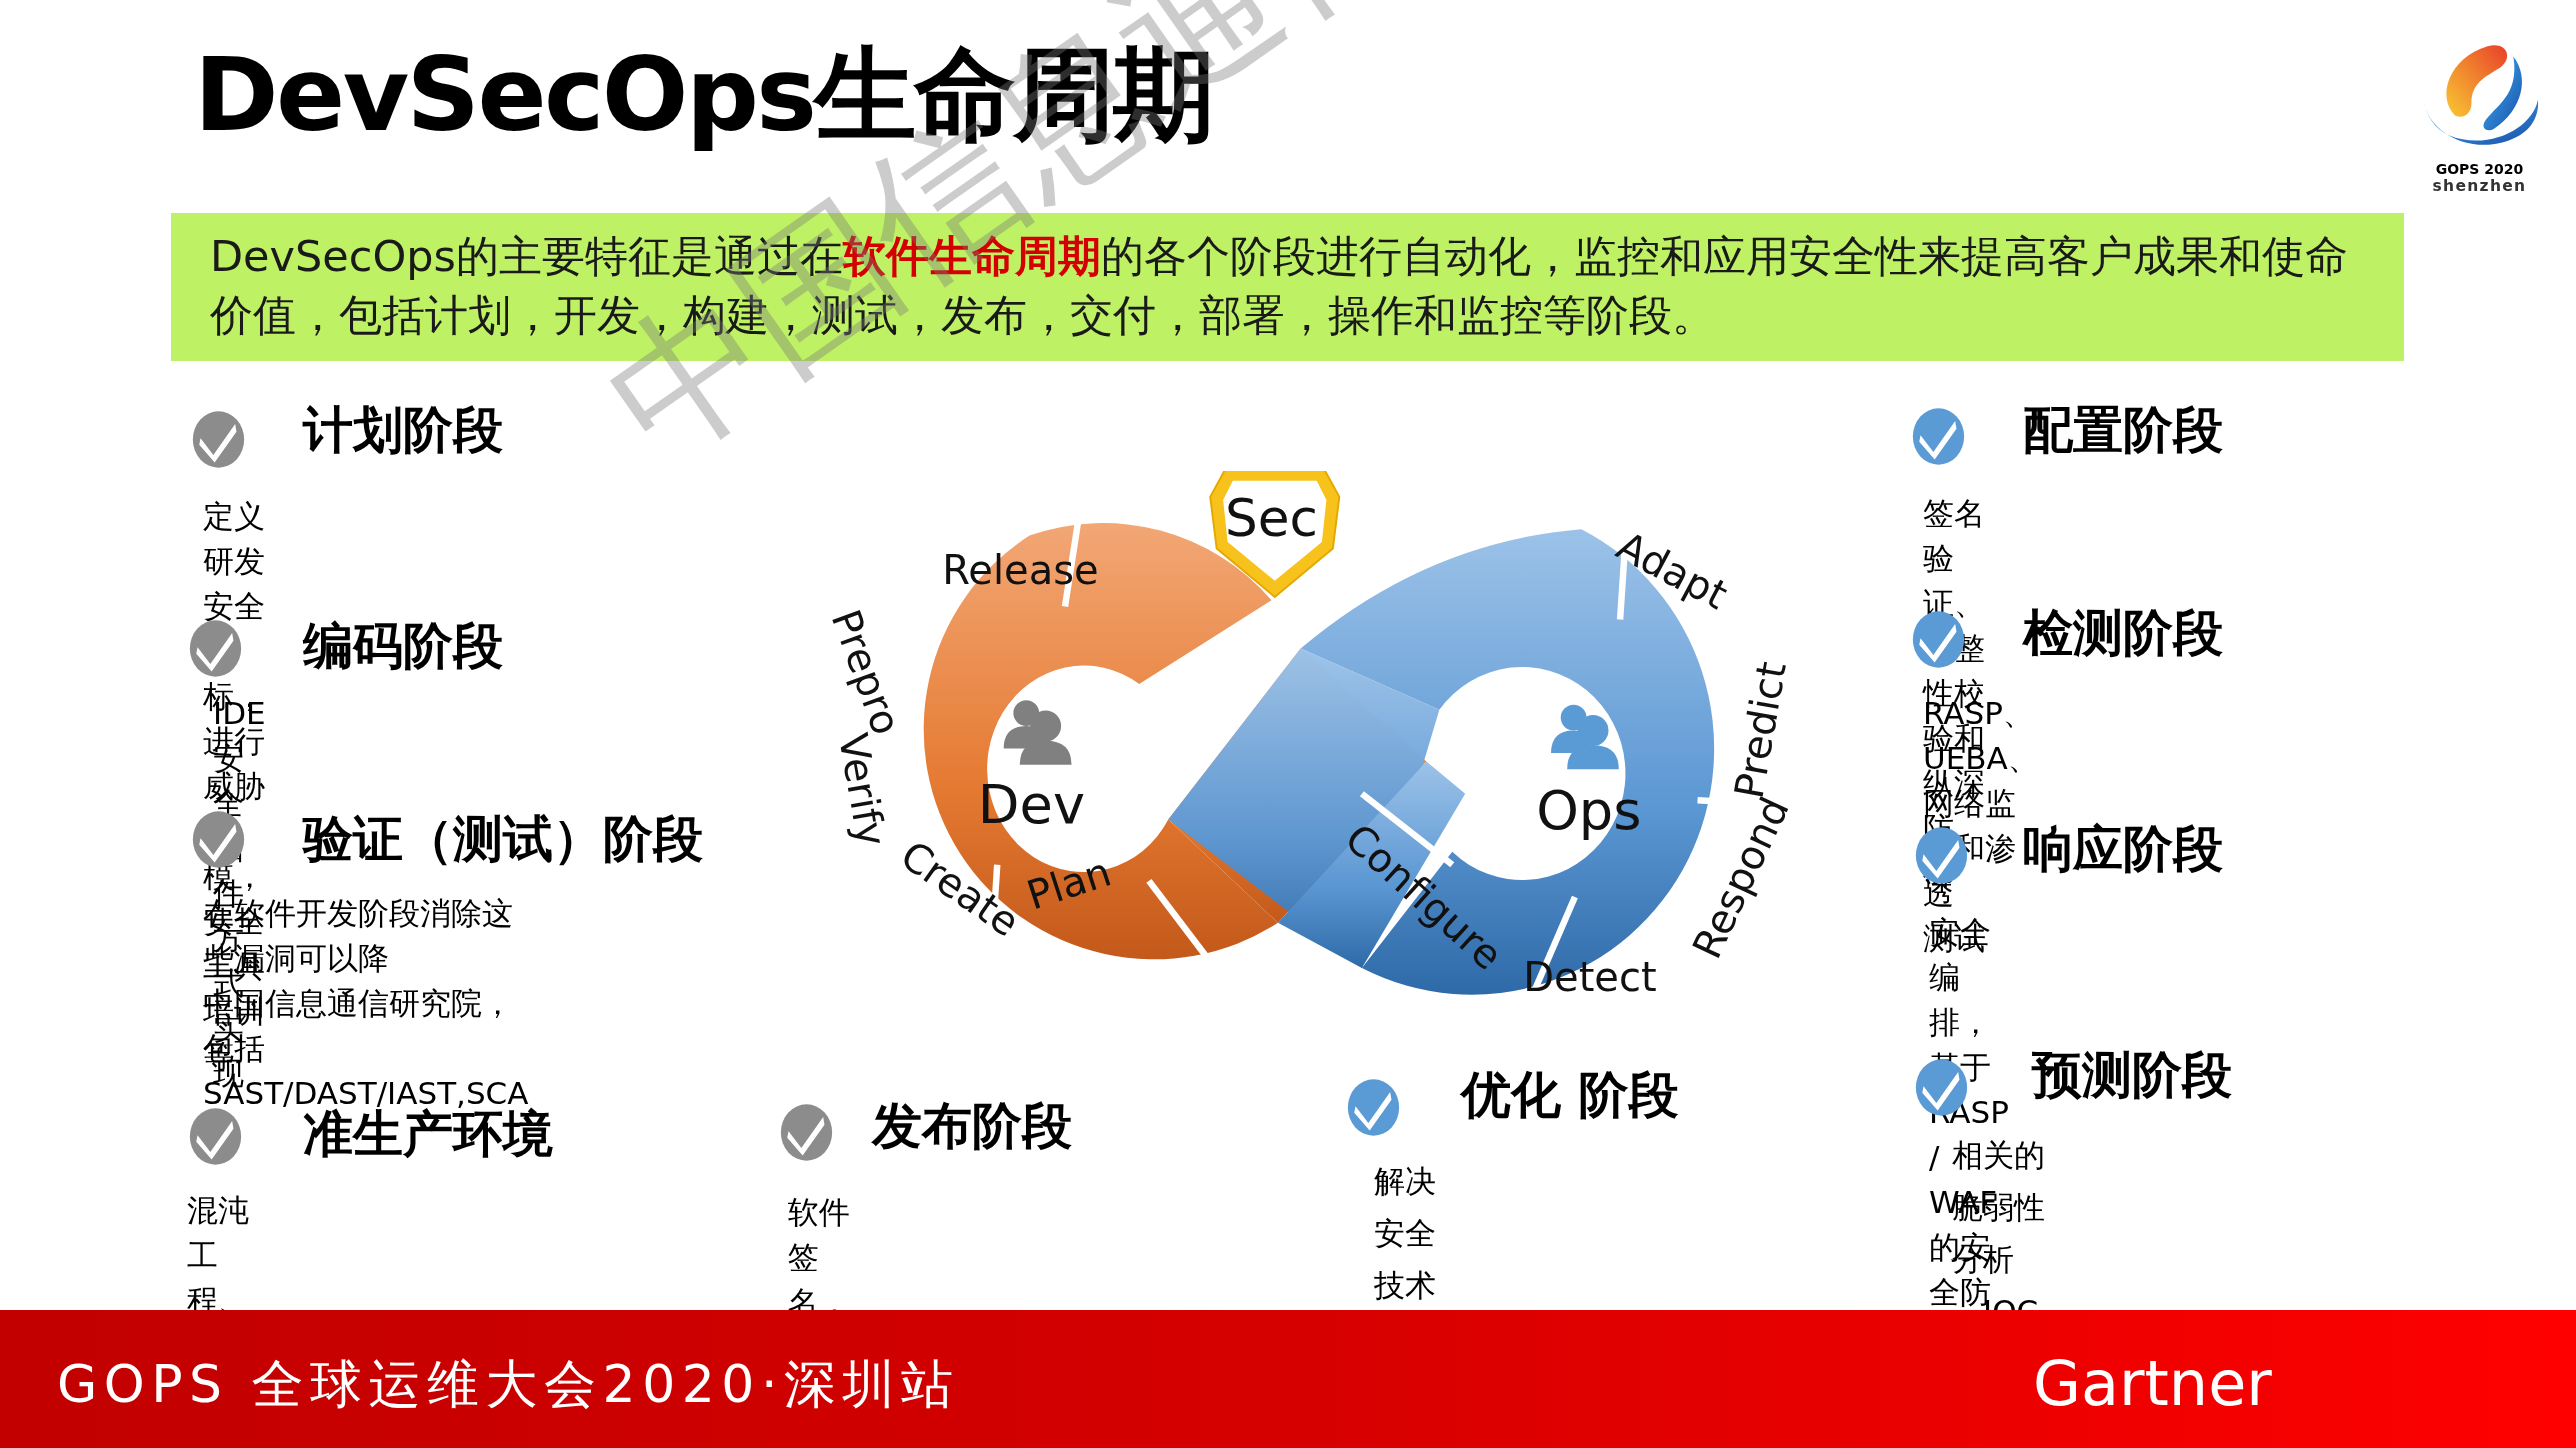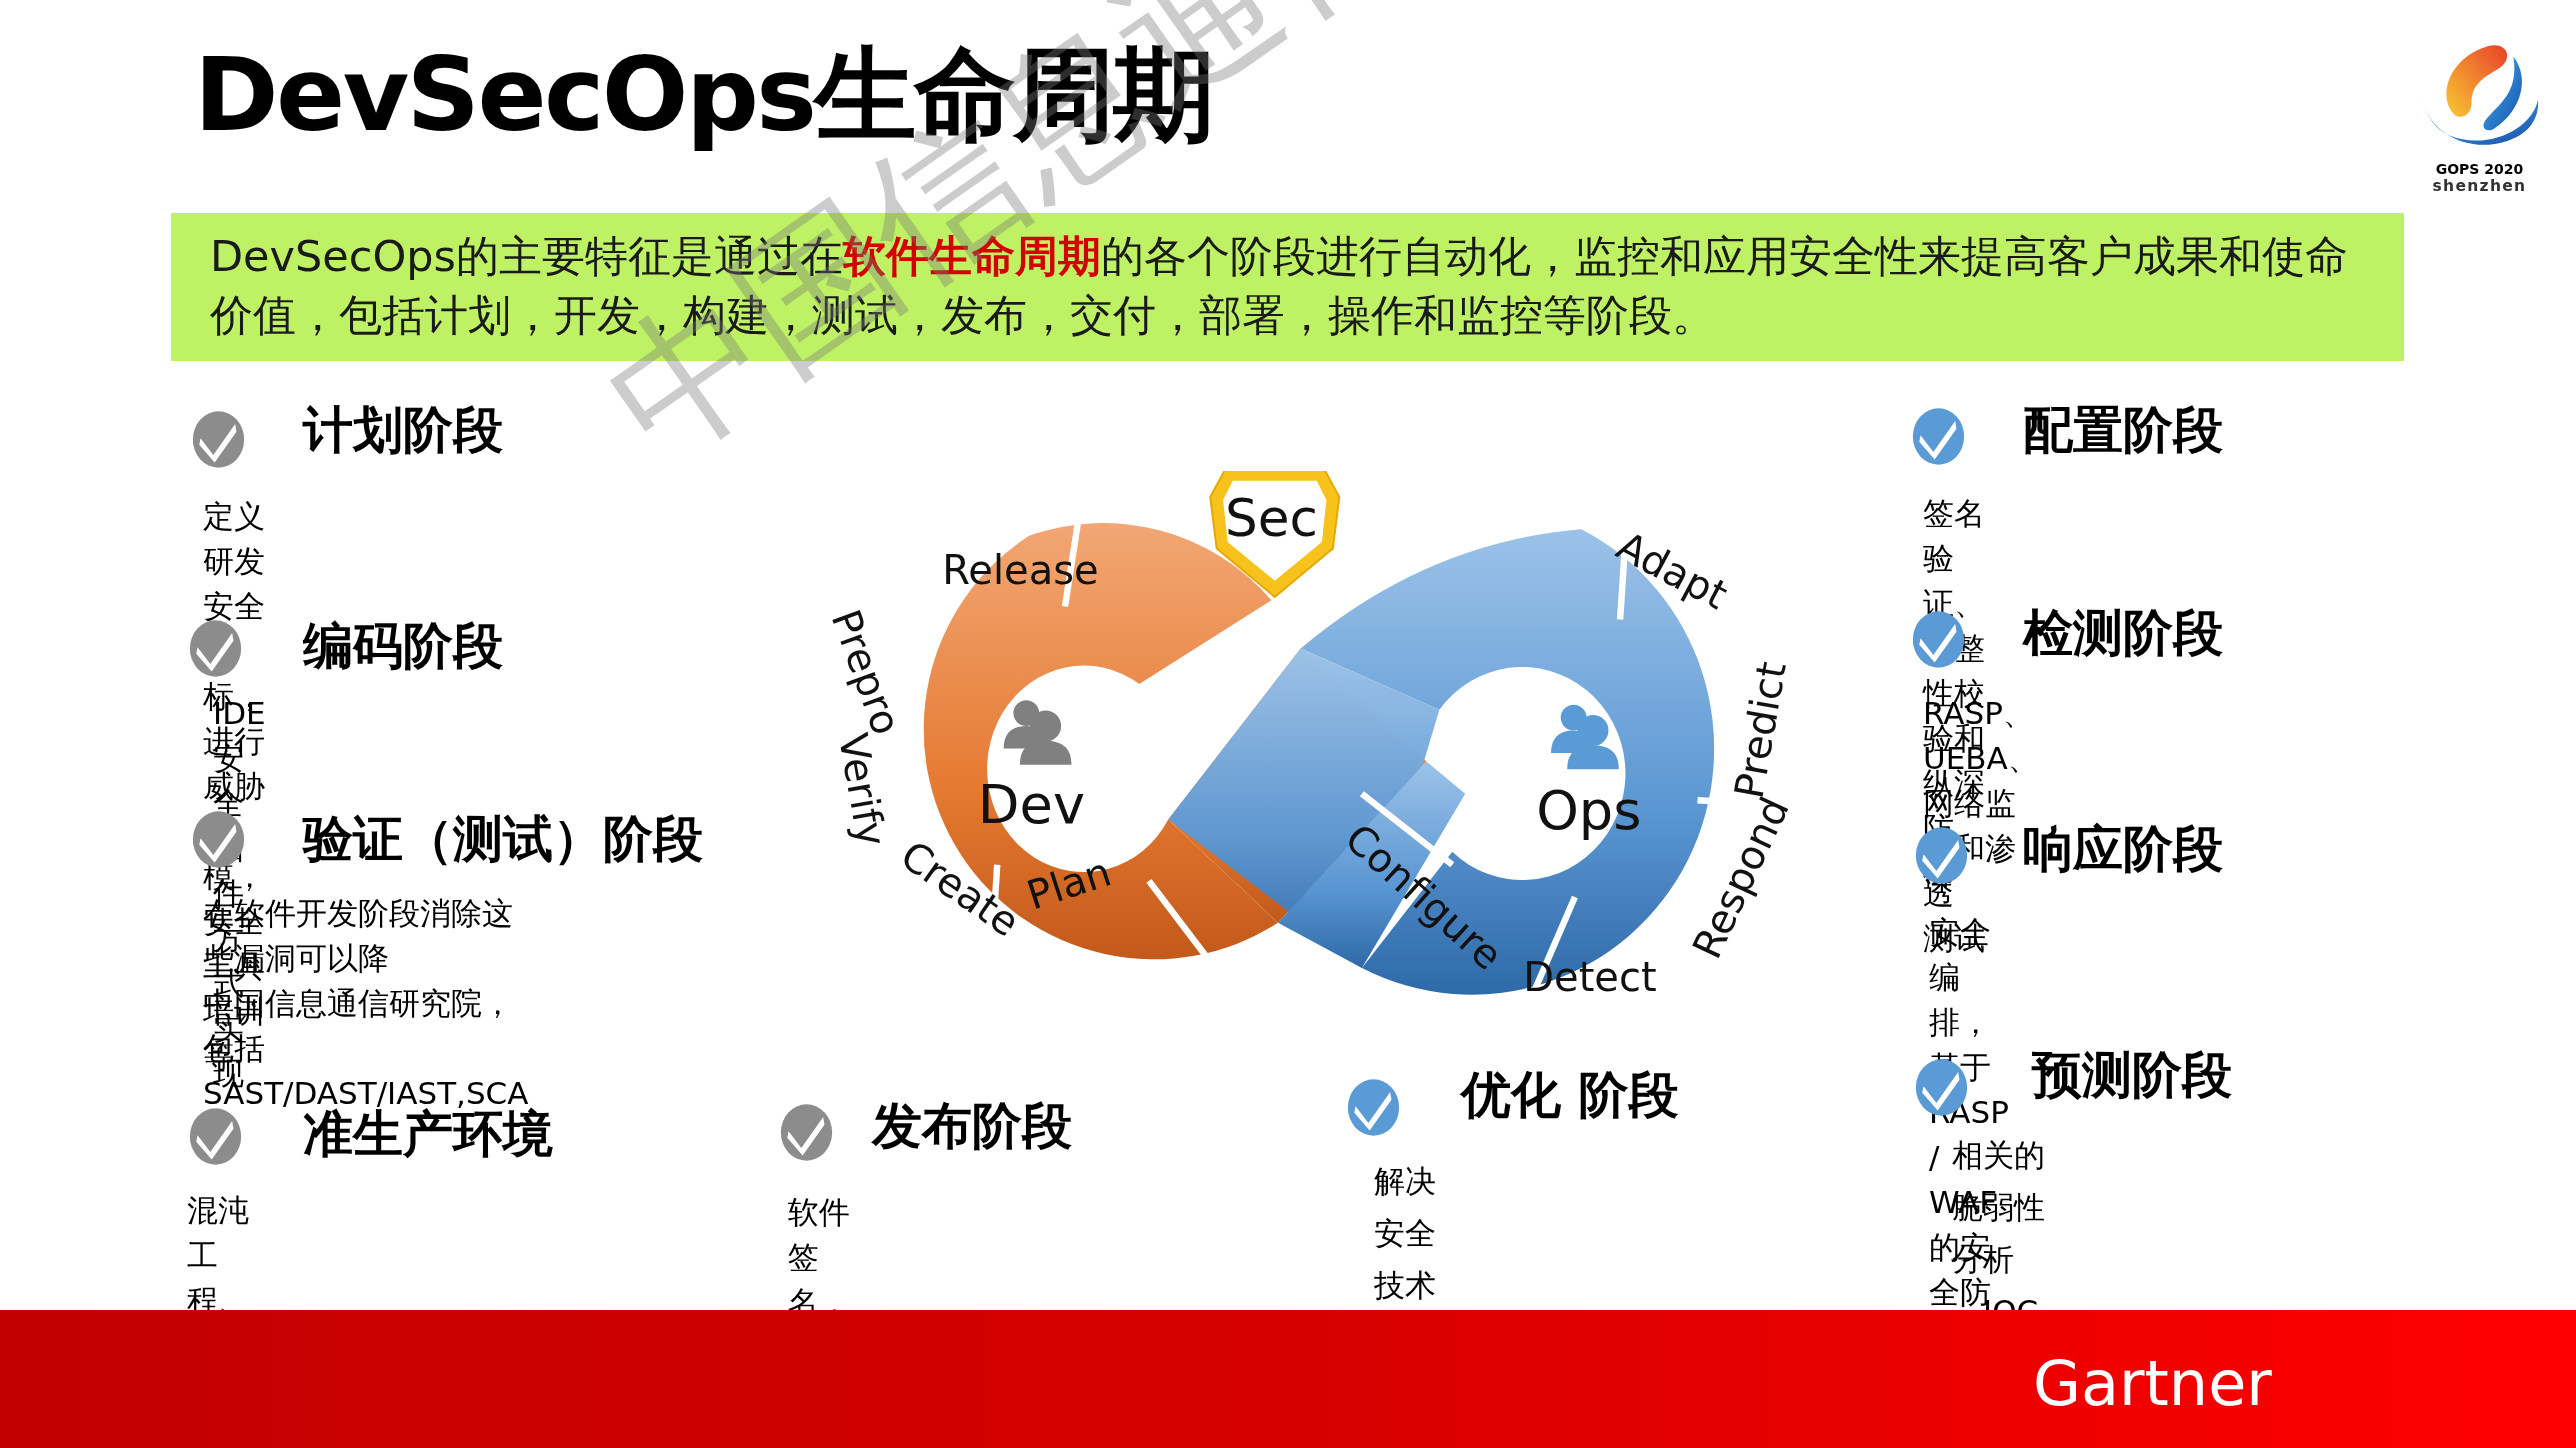--- a/index.html
+++ b/index.html
@@ -218,15 +218,16 @@
       <path d="M695 -15 L835 -15 L865 40 L855 120 L765 195 L675 120 L665 40 Z" fill="#f7c21b" stroke="#e5a800" stroke-width="3"></path>
       <path d="M700 15 L830 15 L845 45 L838 110 L765 170 L692 110 L685 45 Z" fill="#ffffff"></path>
       <text x="760" y="100" text-anchor="middle" style="font-family:'DejaVu Sans',sans-serif;font-size:80px;fill:#111;">Sec</text>
     </g>
   </svg>
 </div>
 
 <div id="watermark" class="abs">中国信息通信研究院</div>
 
 <div id="footer" class="abs">
+  <div class="left">GOPS 全球运维大会2020·深圳站</div>
   <div class="right">Gartner</div>
 </div>
 
 
 </body></html>

